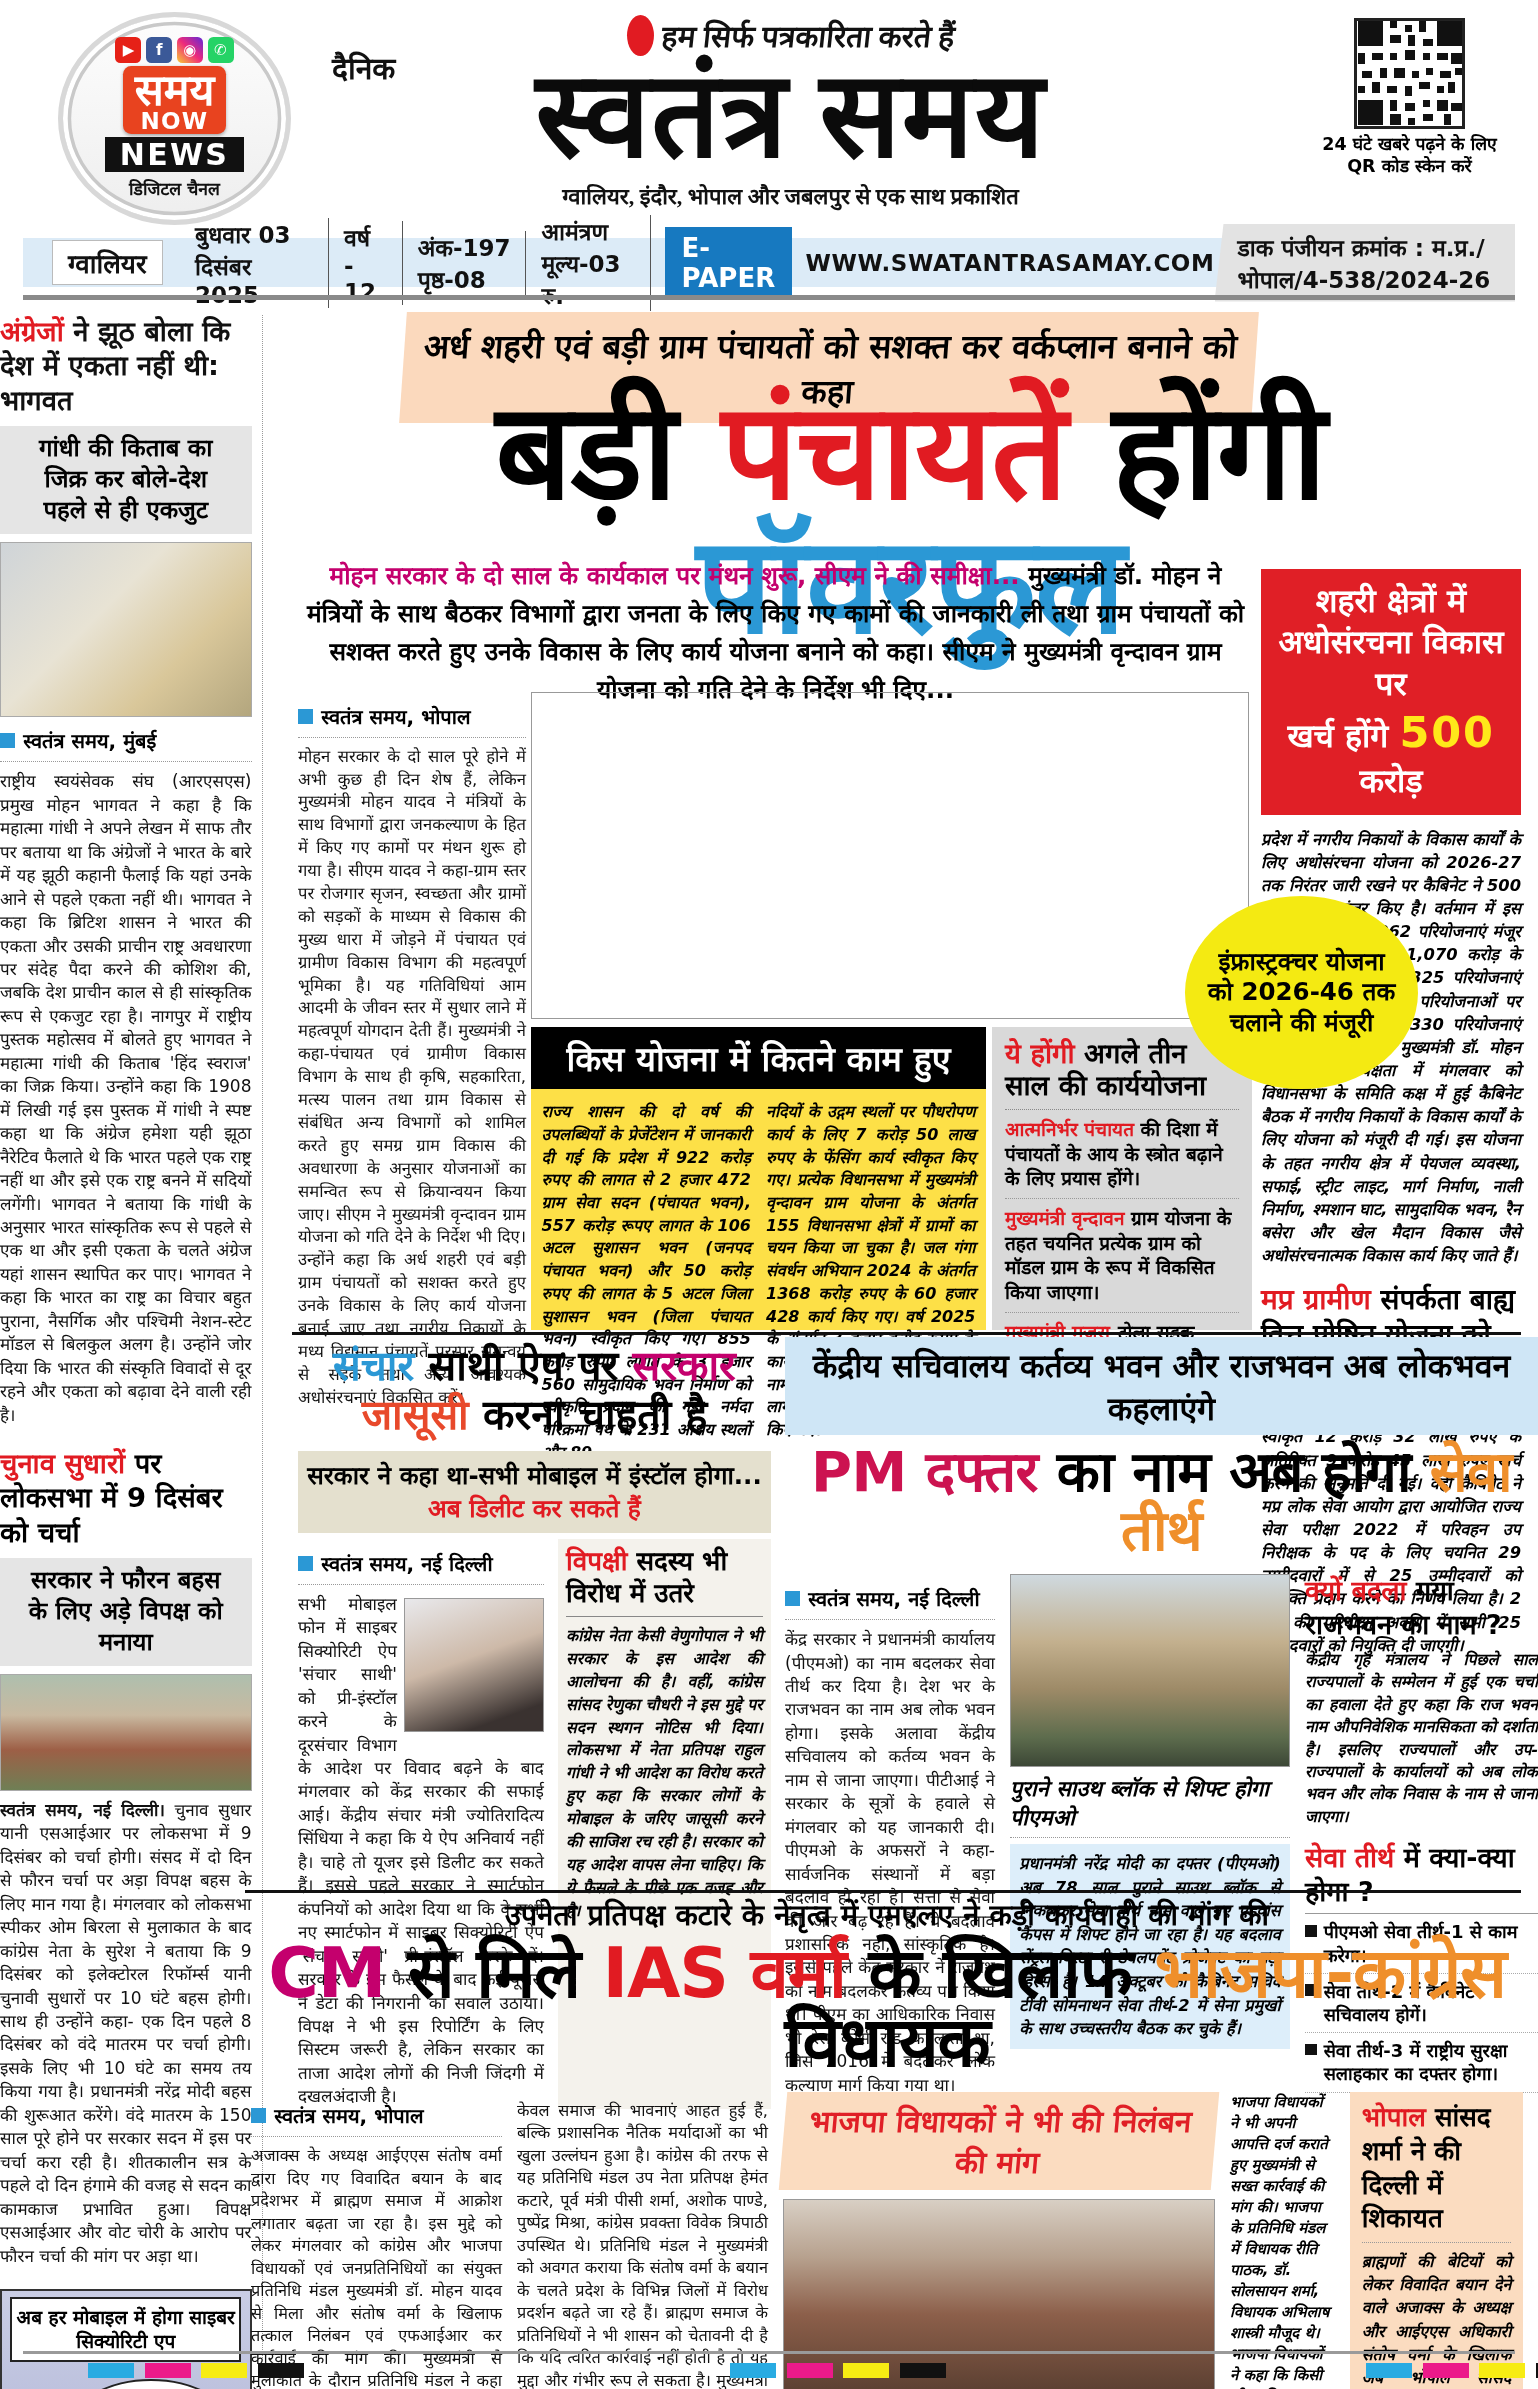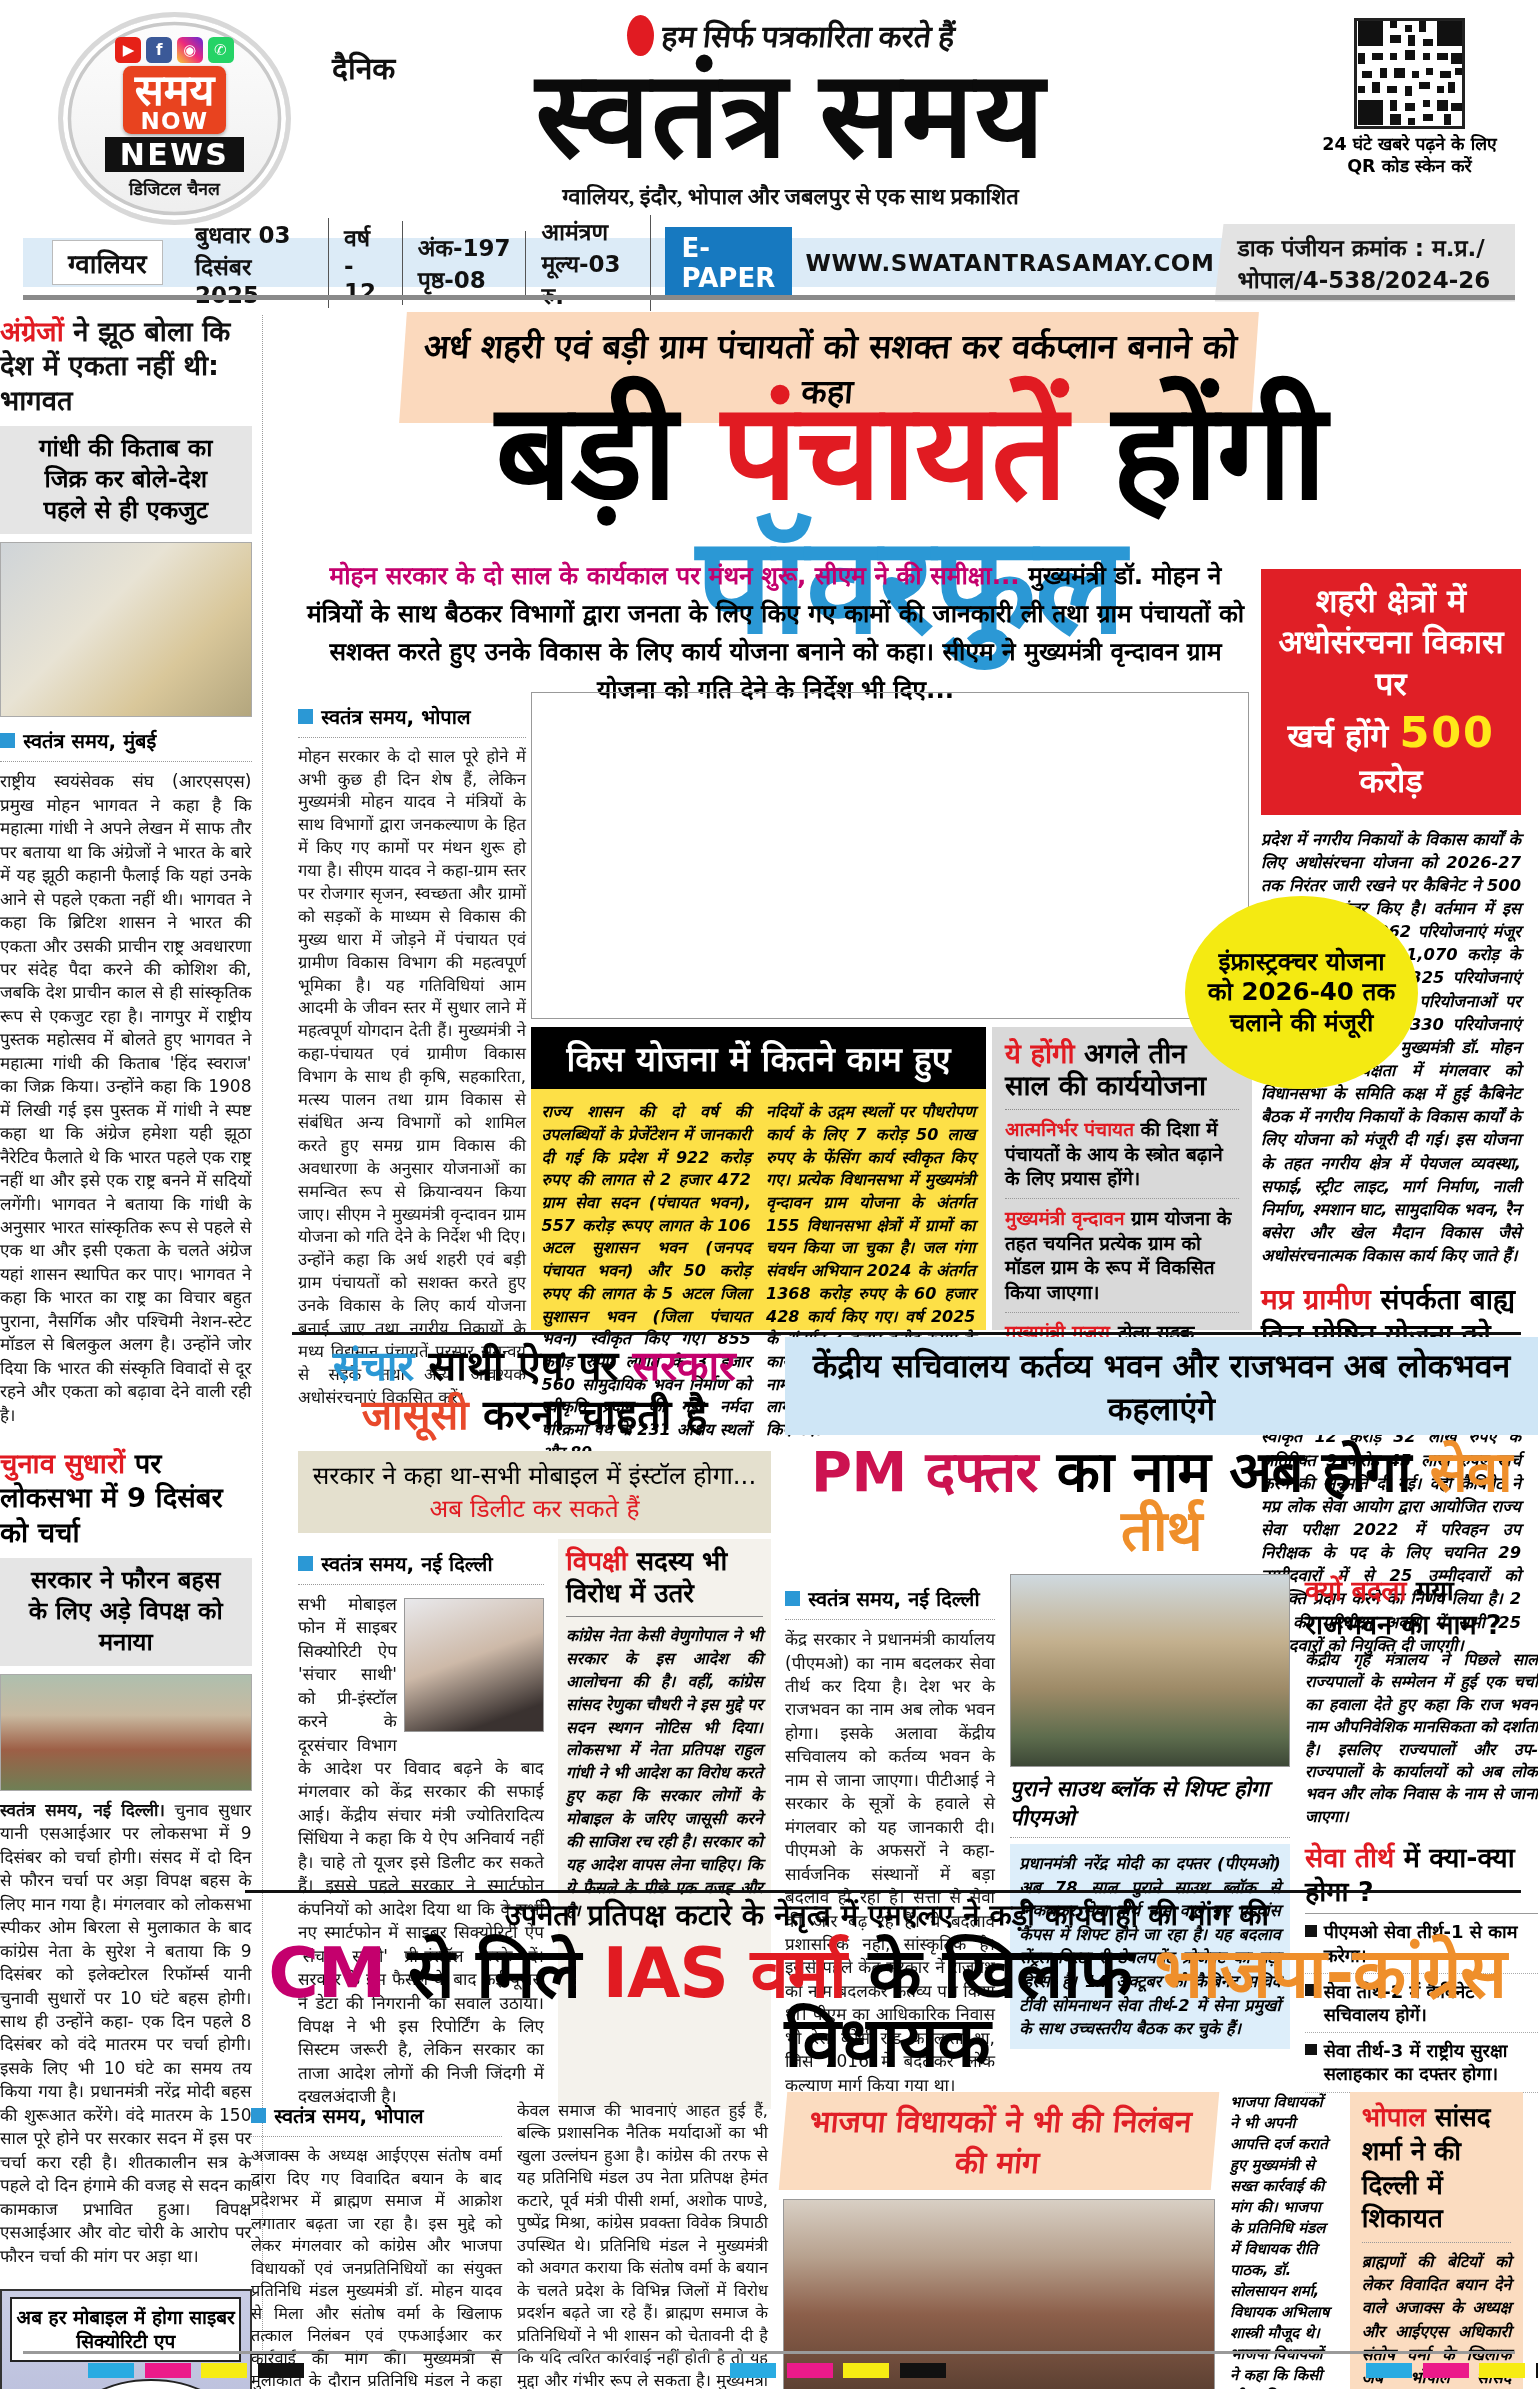--- a/index.html
+++ b/index.html
@@ -99,21 +99,21 @@
   .infra-ellipse { position:absolute; left:-76px; top:327px; width:233px; height:193px; background:#f4ea12; border-radius:50%;
     display:flex; align-items:center; justify-content:center; text-align:center; font-size:24.5px; font-weight:900; line-height:1.25; padding:17.5px; }
   .rural-head { font-size:28px; font-weight:900; line-height:1.25; margin-top:15px; border-bottom:1.8px dotted #999; padding-bottom:5.8px; }
   .rural-body { font-style:italic; font-size:16.3px; line-height:1.42; font-weight:600; text-align:justify; margin-top:8.2px; }
 
   .band-rule { position:absolute; background:#111; }
 
   
   .sanchar { position:absolute; left:298px; top:1342px; width:473px; }
   .sn-head { text-align:center; font-size:41px; font-weight:900; line-height:1.2; }
-  .sn-subbox { background:#e4e0ce; text-align:center; font-size:24.5px; font-weight:400; line-height:1.35; padding:8.2px 5.8px; margin-top:10.5px; }
+  .sn-subbox { background:#e4e0ce; text-align:center; font-size:24.5px; font-weight:700; line-height:1.35; padding:8.2px 5.8px; margin-top:10.5px; }
   .sn-row { display:flex; gap:14px; margin-top:5.8px; }
   .sn-main { flex:1.25; }
   .sn-opp { flex:1; background:#f4f2ec; padding:5.8px 8.2px; }
   .opp-head { font-size:26px; font-weight:900; line-height:1.25; border-bottom:1.8px solid #888; padding-bottom:5.8px; }
   .opp-body { font-style:italic; font-size:15.8px; font-weight:600; line-height:1.45; margin-top:8.2px; text-align:justify; }
   .ph-renuka { width:140px; height:134px; float:right; margin:4.7px 0 2.3px 7px;
     background:linear-gradient(160deg,#e9e9ec 0%,#cdb9a8 45%,#3a3230 85%); border:0.6px solid #999; }
 
   
   .pmo { position:absolute; left:785px; top:1337px; width:753px; }
@@ -281,21 +281,21 @@
 
   <div class="right-rail">
     <div class="urban-box">
       <div>शहरी क्षेत्रों में</div>
       <div>अधोसंरचना विकास पर</div>
       <div>
         <span>खर्च होंगे </span><span class="u-amount">500</span><span> करोड़</span>
       </div>
     </div>
     <div class="urban-body">प्रदेश में नगरीय निकायों के विकास कार्यों के लिए अधोसंरचना योजना को 2026-27 तक निरंतर जारी रखने पर कैबिनेट ने 500 करोड़ रुपए मंजूर किए है। वर्तमान में इस योजना के तहत 1,062 परियोजनाएं मंजूर की गई थी, जिस पर 1,070 करोड़ के काम चल रहे हैं। इसमें 325 परियोजनाएं पूर्ण हो चुकी हैं। 407 परियोजनाओं पर काम हो रहा हैं। बाकी 330 परियोजनाएं निविदा प्रक्रिया में हैं। मुख्यमंत्री डॉ. मोहन यादव की अध्यक्षता में मंगलवार को विधानसभा के समिति कक्ष में हुई कैबिनेट बैठक में नगरीय निकायों के विकास कार्यों के लिए योजना को मंजूरी दी गई। इस योजना के तहत नगरीय क्षेत्र में पेयजल व्यवस्था, सफाई, स्ट्रीट लाइट, मार्ग निर्माण, नाली निर्माण, श्मशान घाट, सामुदायिक भवन, रैन बसेरा और खेल मैदान विकास जैसे अधोसंरचनात्मक विकास कार्य किए जाते हैं।</div>
-    <div class="infra-ellipse">इंफ्रास्ट्रक्चर योजना को 2026-40 तक चलाने की मंजूरी</div>
+    <div class="infra-ellipse">इंफ्रास्ट्रक्चर योजना को 2026-46 तक चलाने की मंजूरी</div>
     <div class="rural-head">
       <span class="red">मप्र ग्रामीण</span><span> संपर्कता बाह्य वित्त पोषित योजना को स्वीकृति</span>
     </div>
     <div class="rural-body">अधूरे कामों को पूरा करने के लिए पूर्व में स्वीकृत 12 करोड़ 32 लाख रुपए के अतिरिक्त 9 करोड़ 45 लाख रुपए खर्च करने की अनुमति दी गई। वहीं कैबिनेट ने मप्र लोक सेवा आयोग द्वारा आयोजित राज्य सेवा परीक्षा 2022 में परिवहन उप निरीक्षक के पद के लिए चयनित 29 उम्मीदवारों में से 25 उम्मीदवारों को नियुक्ति प्रदान करने का निर्णय लिया है। 2 वर्ष की परिवीक्षा अवधि में सभी 25 उम्मीदवारों को नियुक्ति दी जाएगी।</div>
   </div>
 
   <div class="band-rule" style="left:292px; top:1332px; width:1229px; height:2.9px;"></div>
 
   <div class="sanchar">
     <div class="sn-head">

